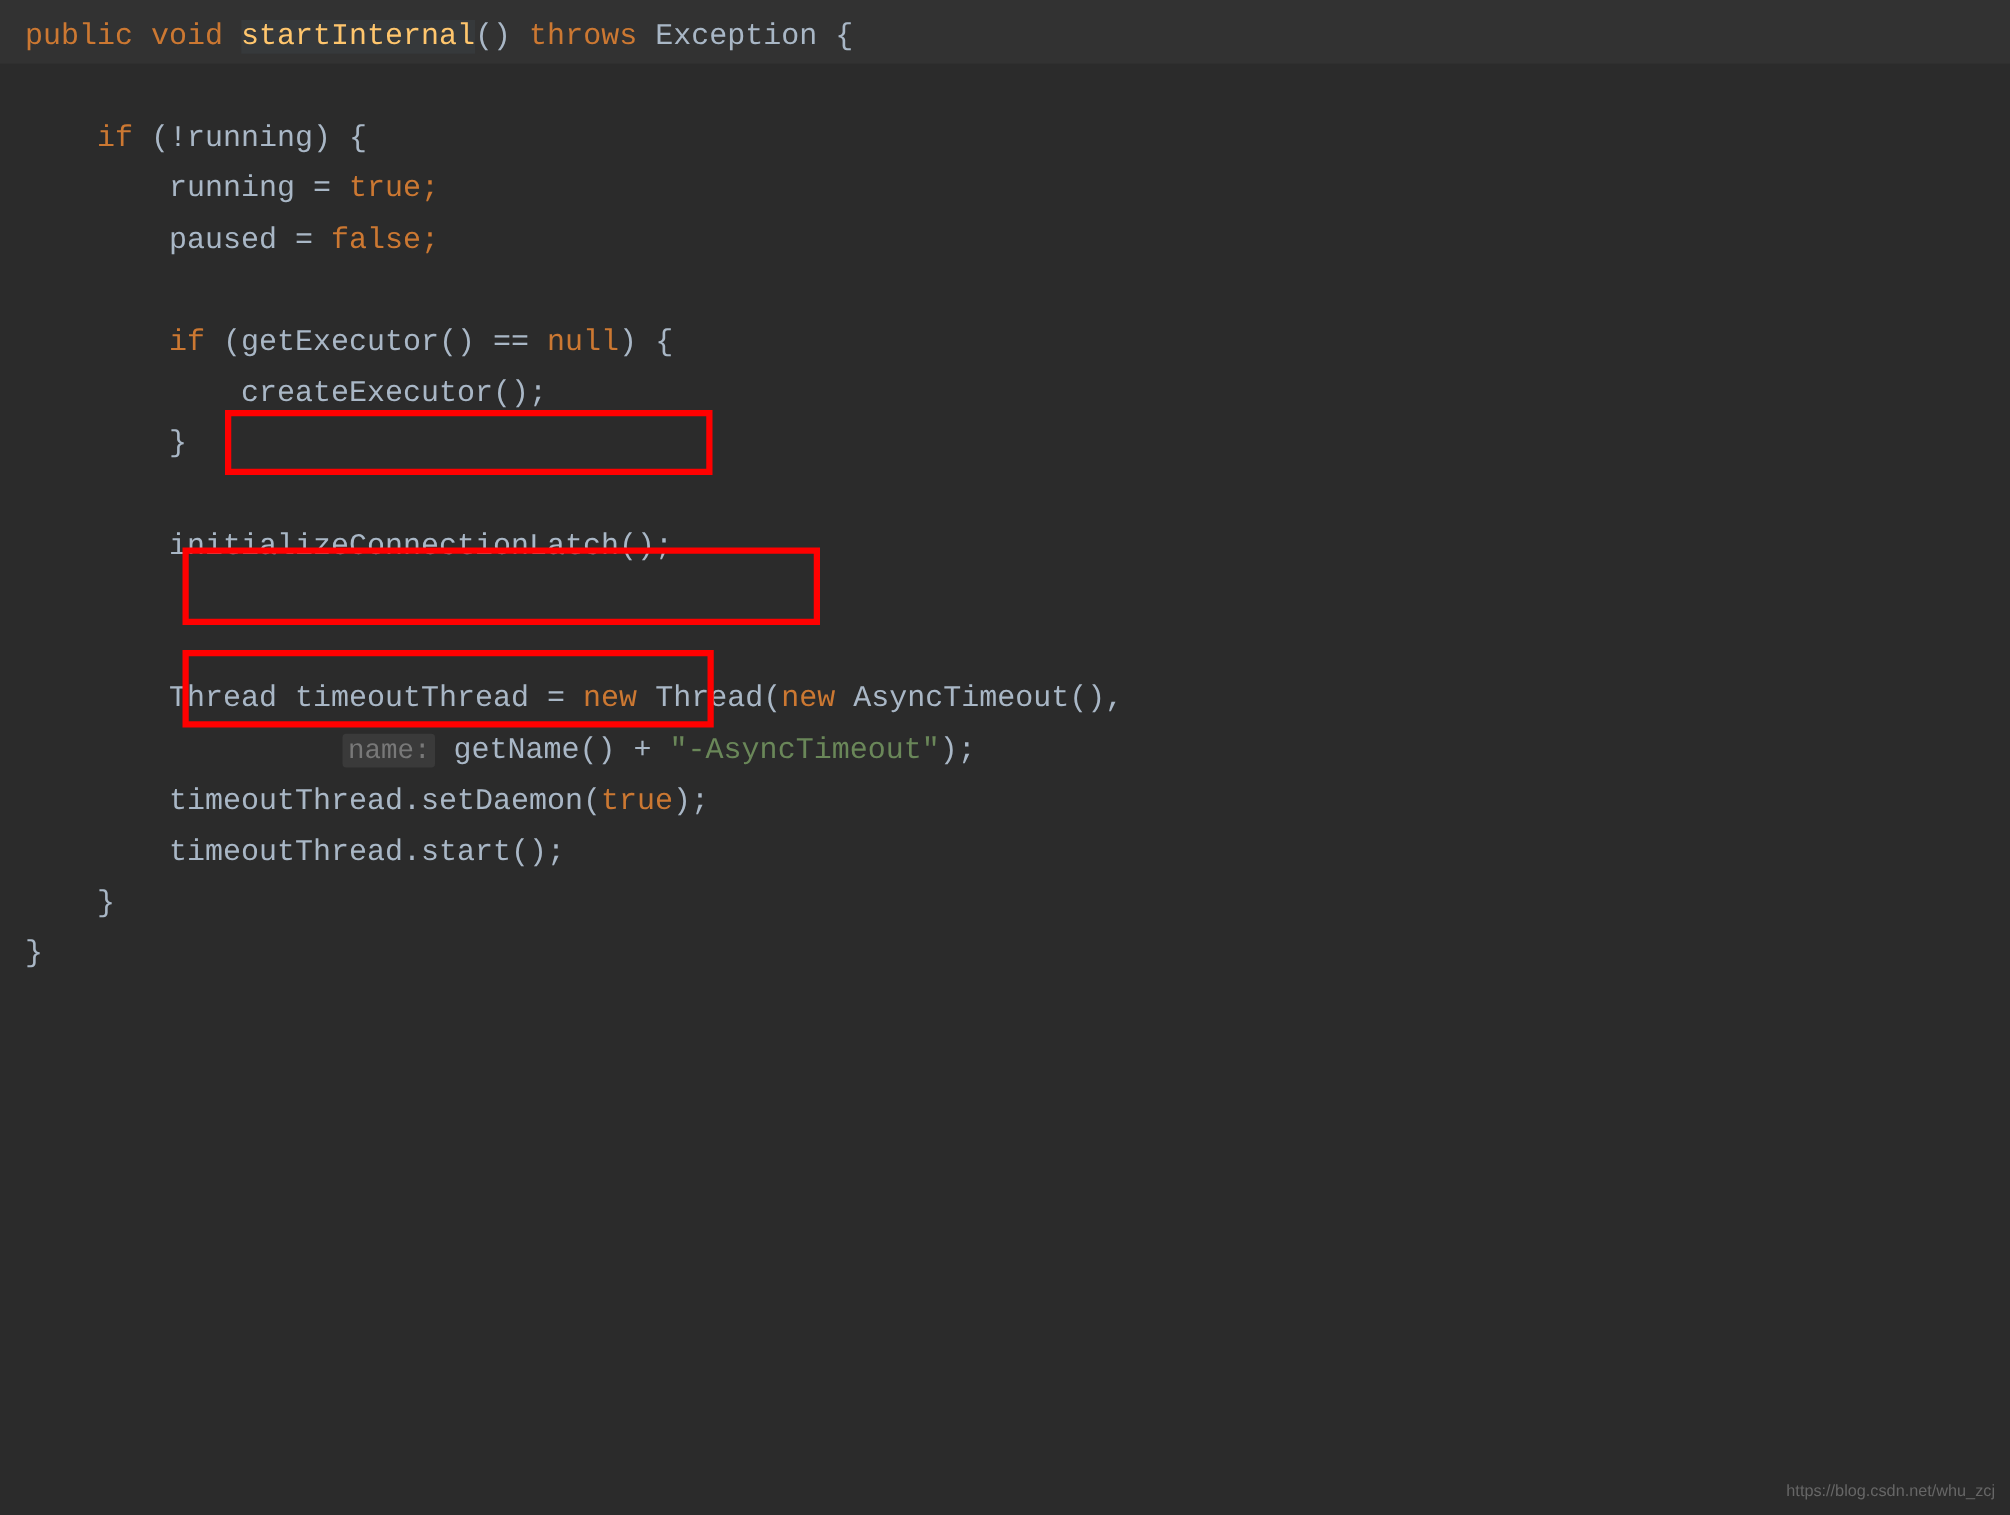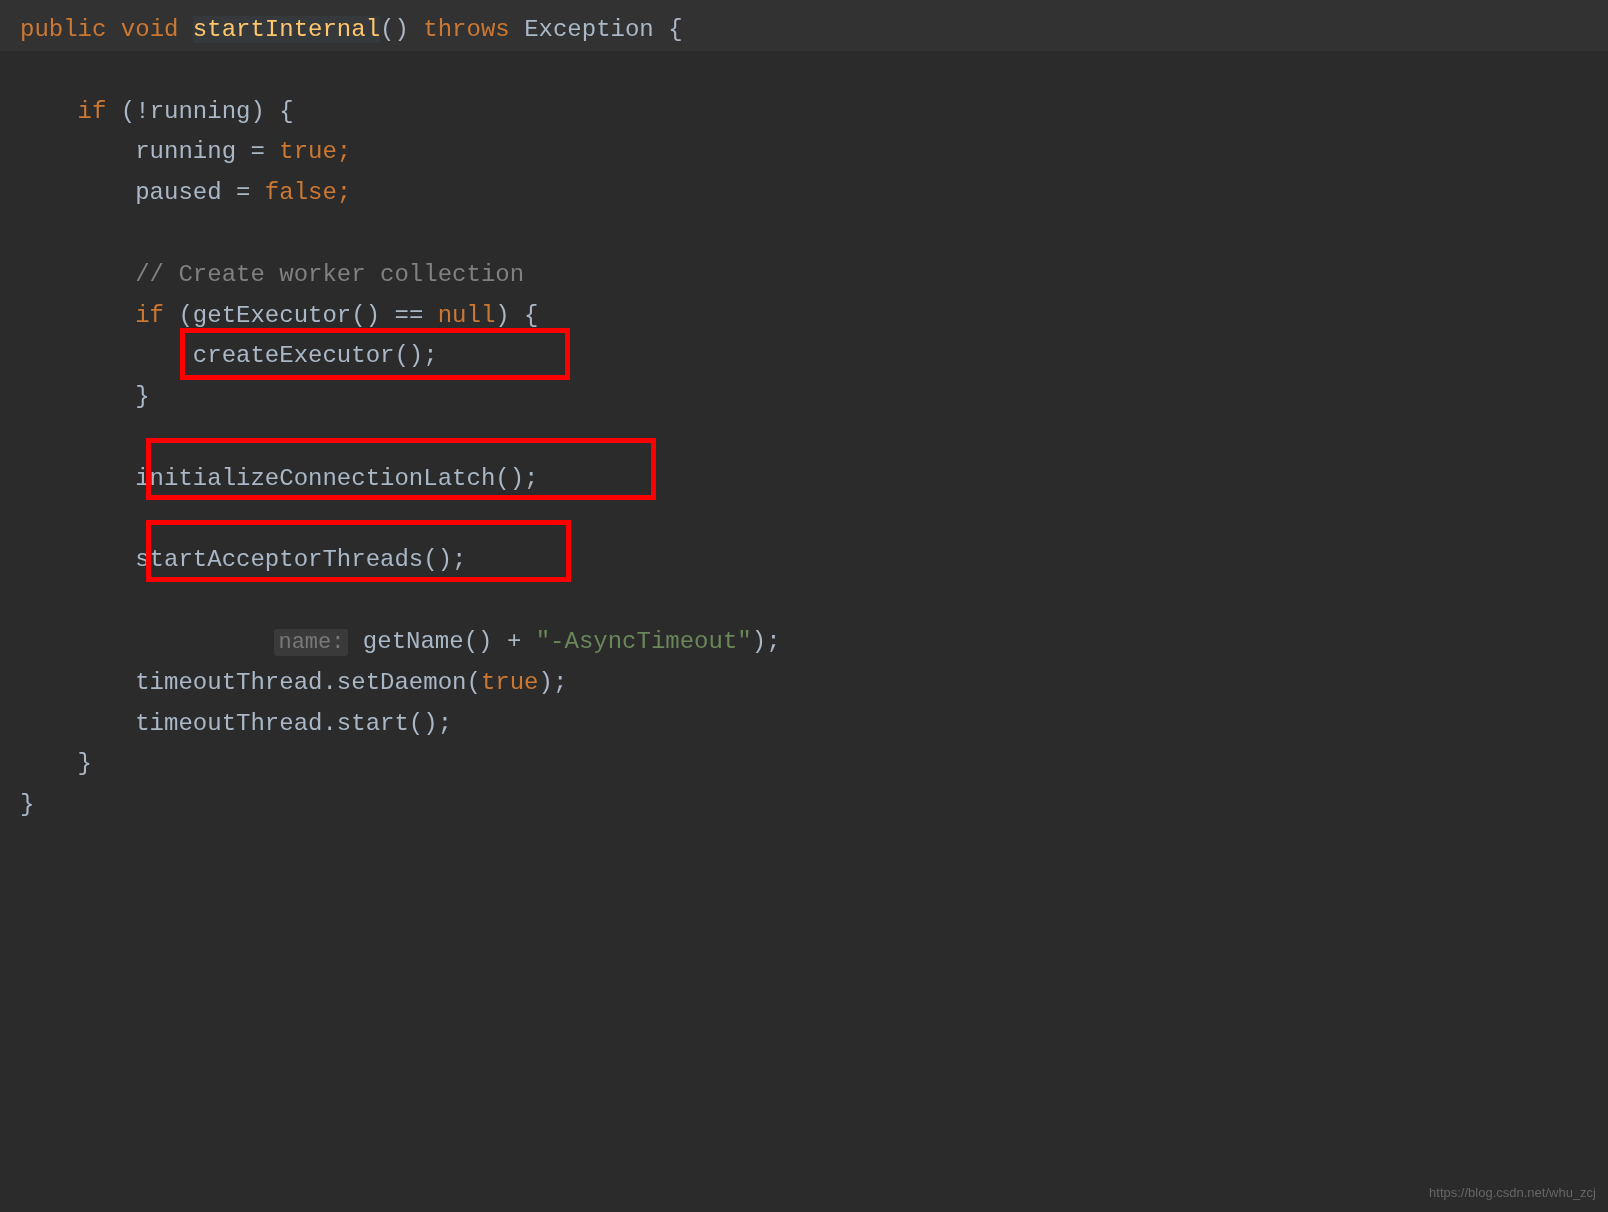--- a/index.html
+++ b/index.html
@@ -64,29 +64,28 @@
 </head>
 <body>
 
 <div class="code-container">
   <div class="line first-line"><span class="kw">public</span> <span class="kw">void</span> <span class="method-name highlight-method">startInternal</span><span>()</span> <span class="kw">throws</span> <span>Exception</span> <span>{</span></div>
   <div class="line">&nbsp;</div>
   <div class="line">    <span class="kw">if</span> <span>(!running)</span> <span>{</span></div>
   <div class="line">        <span>running = </span><span class="kw">true</span><span class="kw">;</span></div>
   <div class="line">        <span>paused = </span><span class="kw">false</span><span class="kw">;</span></div>
   <div class="line">&nbsp;</div>
-  <div class="line">        <span class="comment">// Create worker collection</span></div>
   <div class="line">        <span class="kw">if</span> <span>(getExecutor() == </span><span class="kw">null</span><span>) {</span></div>
   <div class="line">            <span>createExecutor();</span></div>
   <div class="line">        <span>}</span></div>
   <div class="line">&nbsp;</div>
   <div class="line">        <span>initializeConnectionLatch();</span></div>
   <div class="line">&nbsp;</div>
-  <div class="line">        <span>startAcceptorThreads();</span></div>
   <div class="line">&nbsp;</div>
+  <div class="line">        <span>Thread timeoutThread = </span><span class="kw">new</span><span> Thread(</span><span class="kw">new</span><span> AsyncTimeout(),</span></div>
   <div class="line">                <span class="param-hint">name:</span><span> getName() + </span><span class="string">"-AsyncTimeout"</span><span>);</span></div>
   <div class="line">        <span>timeoutThread.setDaemon(</span><span class="kw">true</span><span>);</span></div>
   <div class="line">        <span>timeoutThread.start();</span></div>
   <div class="line">    <span>}</span></div>
   <div class="line"><span>}</span></div>
 </div>
 
 <div class="red-box" style="left: 180px; top: 328px; width: 390px; height: 52px;"></div>
 <div class="red-box" style="left: 146px; top: 438px; width: 510px; height: 62px;"></div>
 <div class="red-box" style="left: 146px; top: 520px; width: 425px; height: 62px;"></div>

